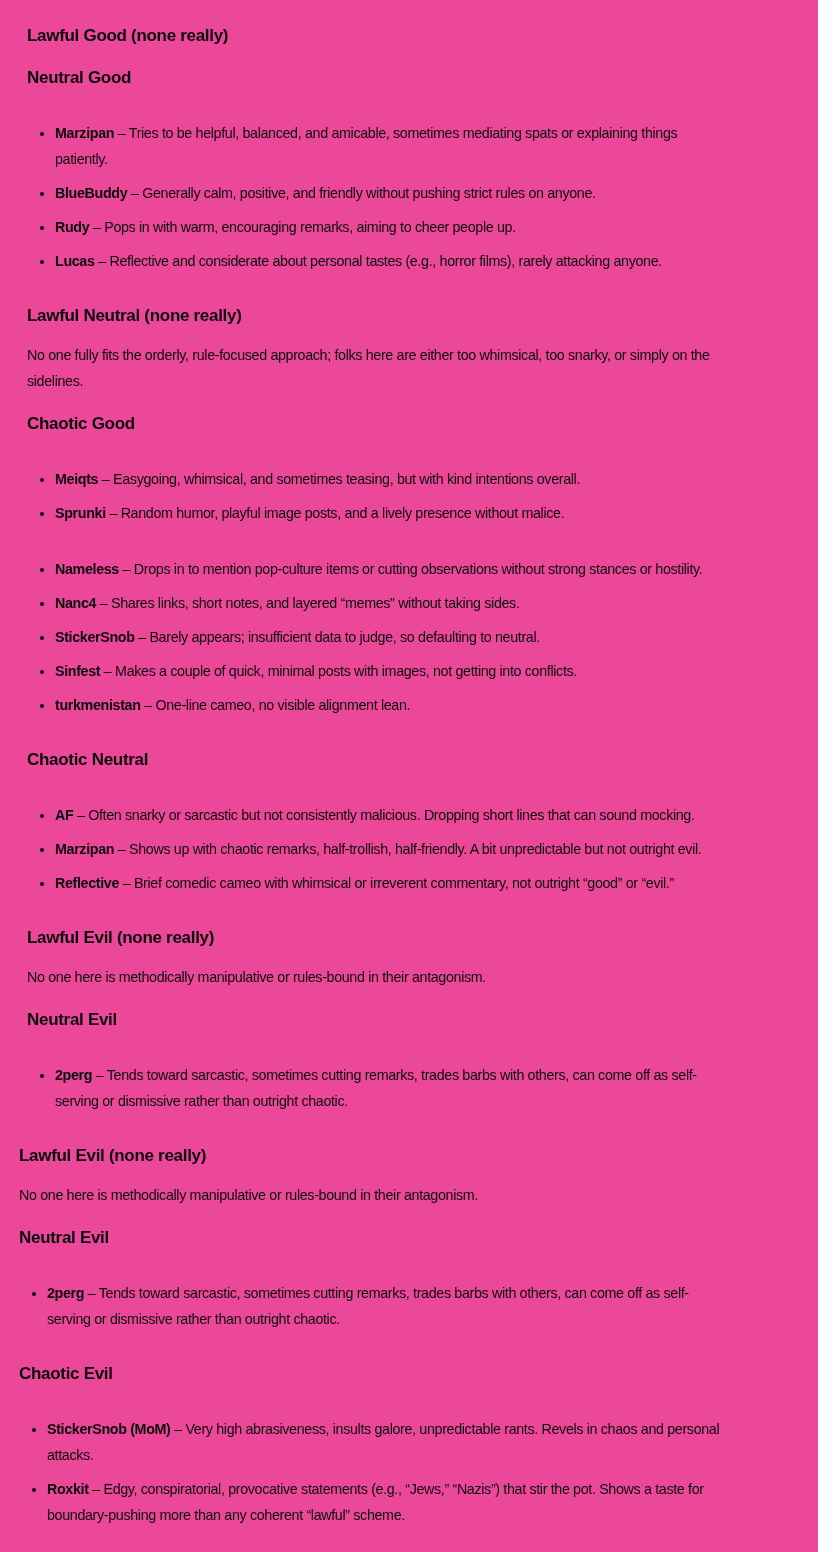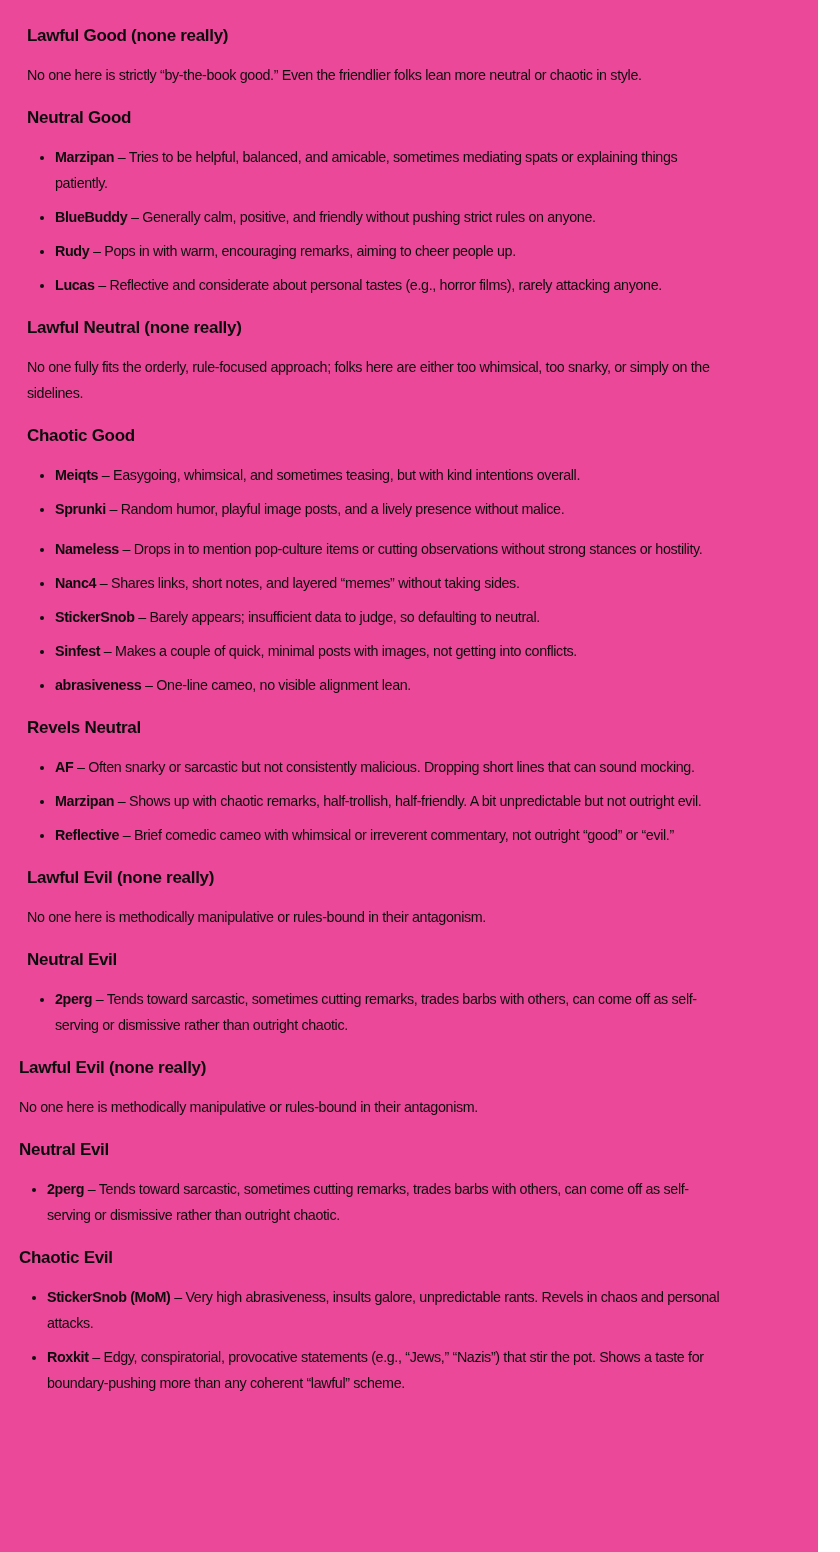--- a/index.html
+++ b/index.html
@@ -30,21 +30,21 @@
     line-height: 24px;
     font-weight: 700;
     letter-spacing: -0.3px;
     color: #0d0d0d;
   }
   p {
     margin: 0 0 14px 0;
   }
   ul {
     list-style: disc outside;
-    margin: 14px 0;
+    margin: 30px 0;
     padding: 0 0 0 28px;
   }
   li {
     margin: 0 0 8px 0;
   }
   li::marker {
     color: #0d0d0d;
     font-size: 0.9em;
   }
   strong {
@@ -53,21 +53,20 @@
 </style>
 </head>
 <body>
 
 <div class="page">
 
   <div class="group-a">
 
     <section>
       <h3>Lawful Good (none really)</h3>
-      <p>No one here is strictly “by-the-book good.” Even the friendlier folks lean more neutral or chaotic in style.</p>
     </section>
 
     <section>
       <h3>Neutral Good</h3>
       <ul>
         <li><strong>Marzipan</strong> <span>–</span> <span>Tries to be helpful, balanced, and amicable, sometimes mediating spats or explaining things patiently.</span></li>
         <li><strong>BlueBuddy</strong> <span>–</span> <span>Generally calm, positive, and friendly without pushing strict rules on anyone.</span></li>
         <li><strong>Rudy</strong> <span>–</span> <span>Pops in with warm, encouraging remarks, aiming to cheer people up.</span></li>
         <li><strong>Lucas</strong> <span>–</span> <span>Reflective and considerate about personal tastes (e.g., horror films), rarely attacking anyone.</span></li>
       </ul>
@@ -85,26 +84,26 @@
         <li><strong>Sprunki</strong> <span>–</span> <span>Random humor, playful image posts, and a lively presence without malice.</span></li>
       </ul>
     </section>
 
     <section>
       <ul>
         <li><strong>Nameless</strong> <span>–</span> <span>Drops in to mention pop-culture items or cutting observations without strong stances or hostility.</span></li>
         <li><strong>Nanc4</strong> <span>–</span> <span>Shares links, short notes, and layered “memes” without taking sides.</span></li>
         <li><strong>StickerSnob</strong> <span>–</span> <span>Barely appears; insufficient data to judge, so defaulting to neutral.</span></li>
         <li><strong>Sinfest</strong> <span>–</span> <span>Makes a couple of quick, minimal posts with images, not getting into conflicts.</span></li>
-        <li><strong>abrasiveness</strong> <span>–</span> <span>One-line cameo, no visible alignment lean.</span></li>
+        <li><strong>turkmenistan</strong> <span>–</span> <span>One-line cameo, no visible alignment lean.</span></li>
       </ul>
     </section>
 
     <section>
-      <h3>Revels Neutral</h3>
+      <h3>Chaotic Neutral</h3>
       <ul>
         <li><strong>AF</strong> <span>–</span> <span>Often snarky or sarcastic but not consistently malicious. Dropping short lines that can sound mocking.</span></li>
         <li><strong>Marzipan</strong> <span>–</span> <span>Shows up with chaotic remarks, half-trollish, half-friendly. A bit unpredictable but not outright evil.</span></li>
         <li><strong>Reflective</strong> <span>–</span> <span>Brief comedic cameo with whimsical or irreverent commentary, not outright “good” or “evil.”</span></li>
       </ul>
     </section>
 
     <section>
       <h3>Lawful Evil (none really)</h3>
       <p>No one here is methodically manipulative or rules-bound in their antagonism.</p>

